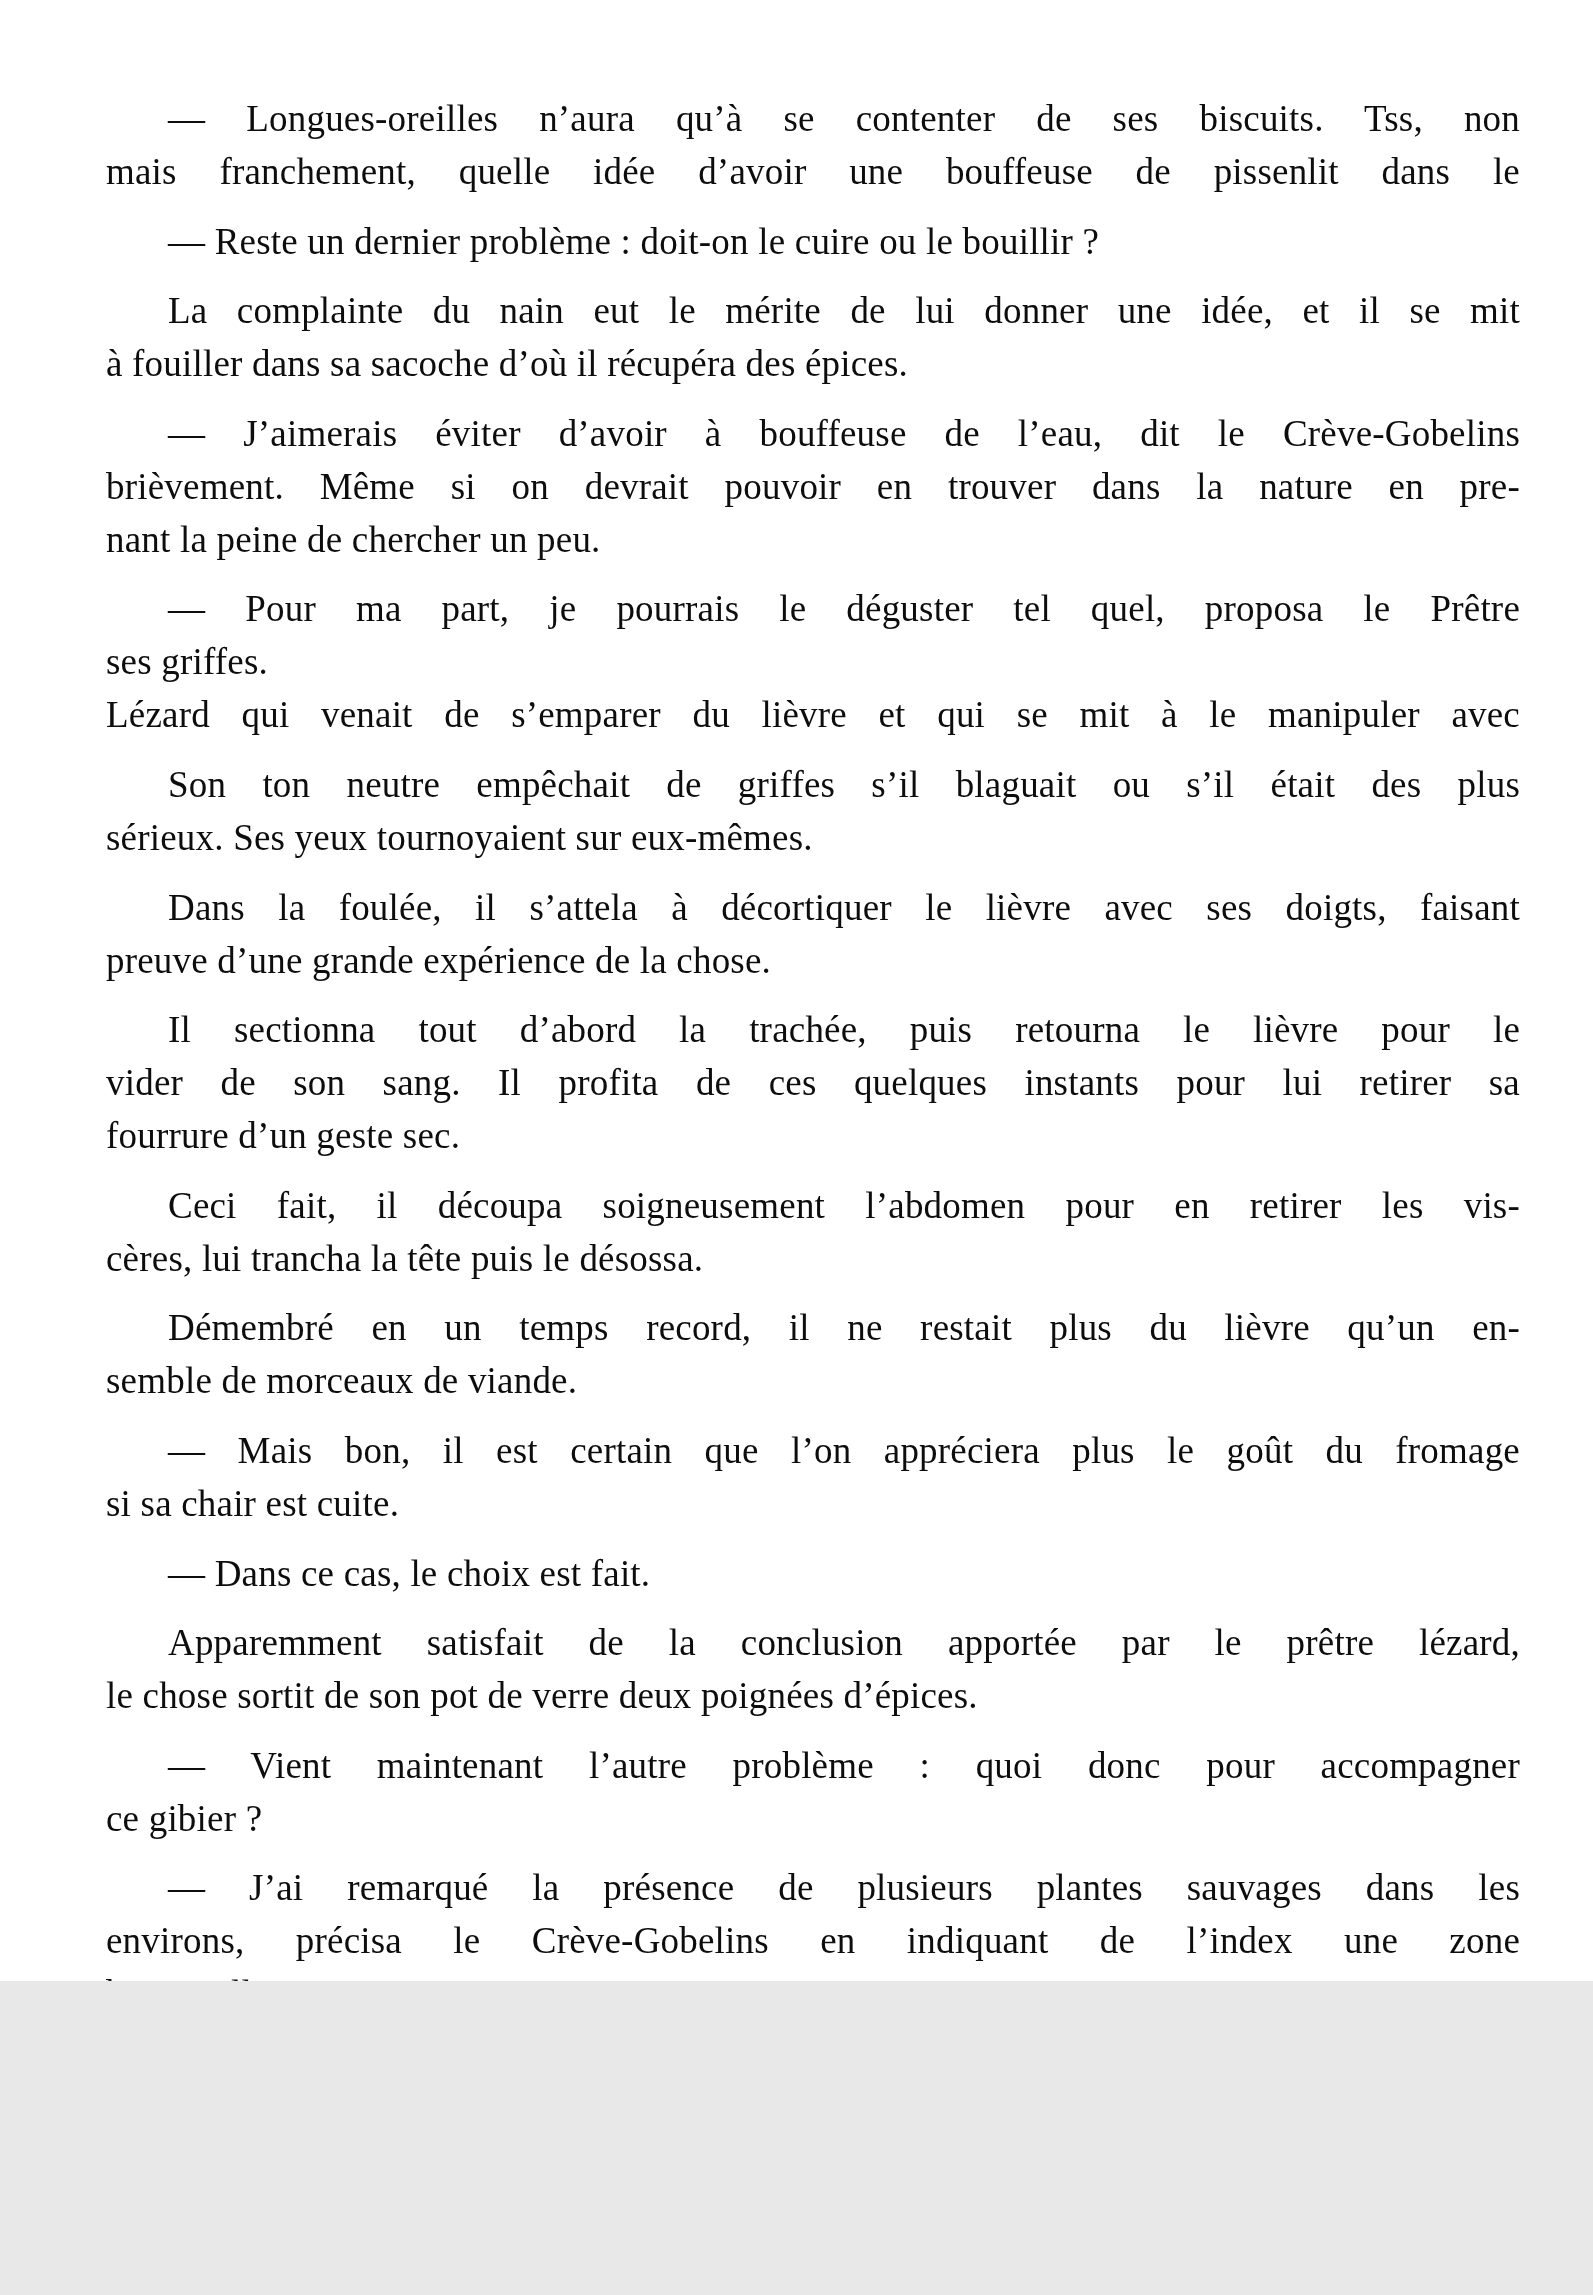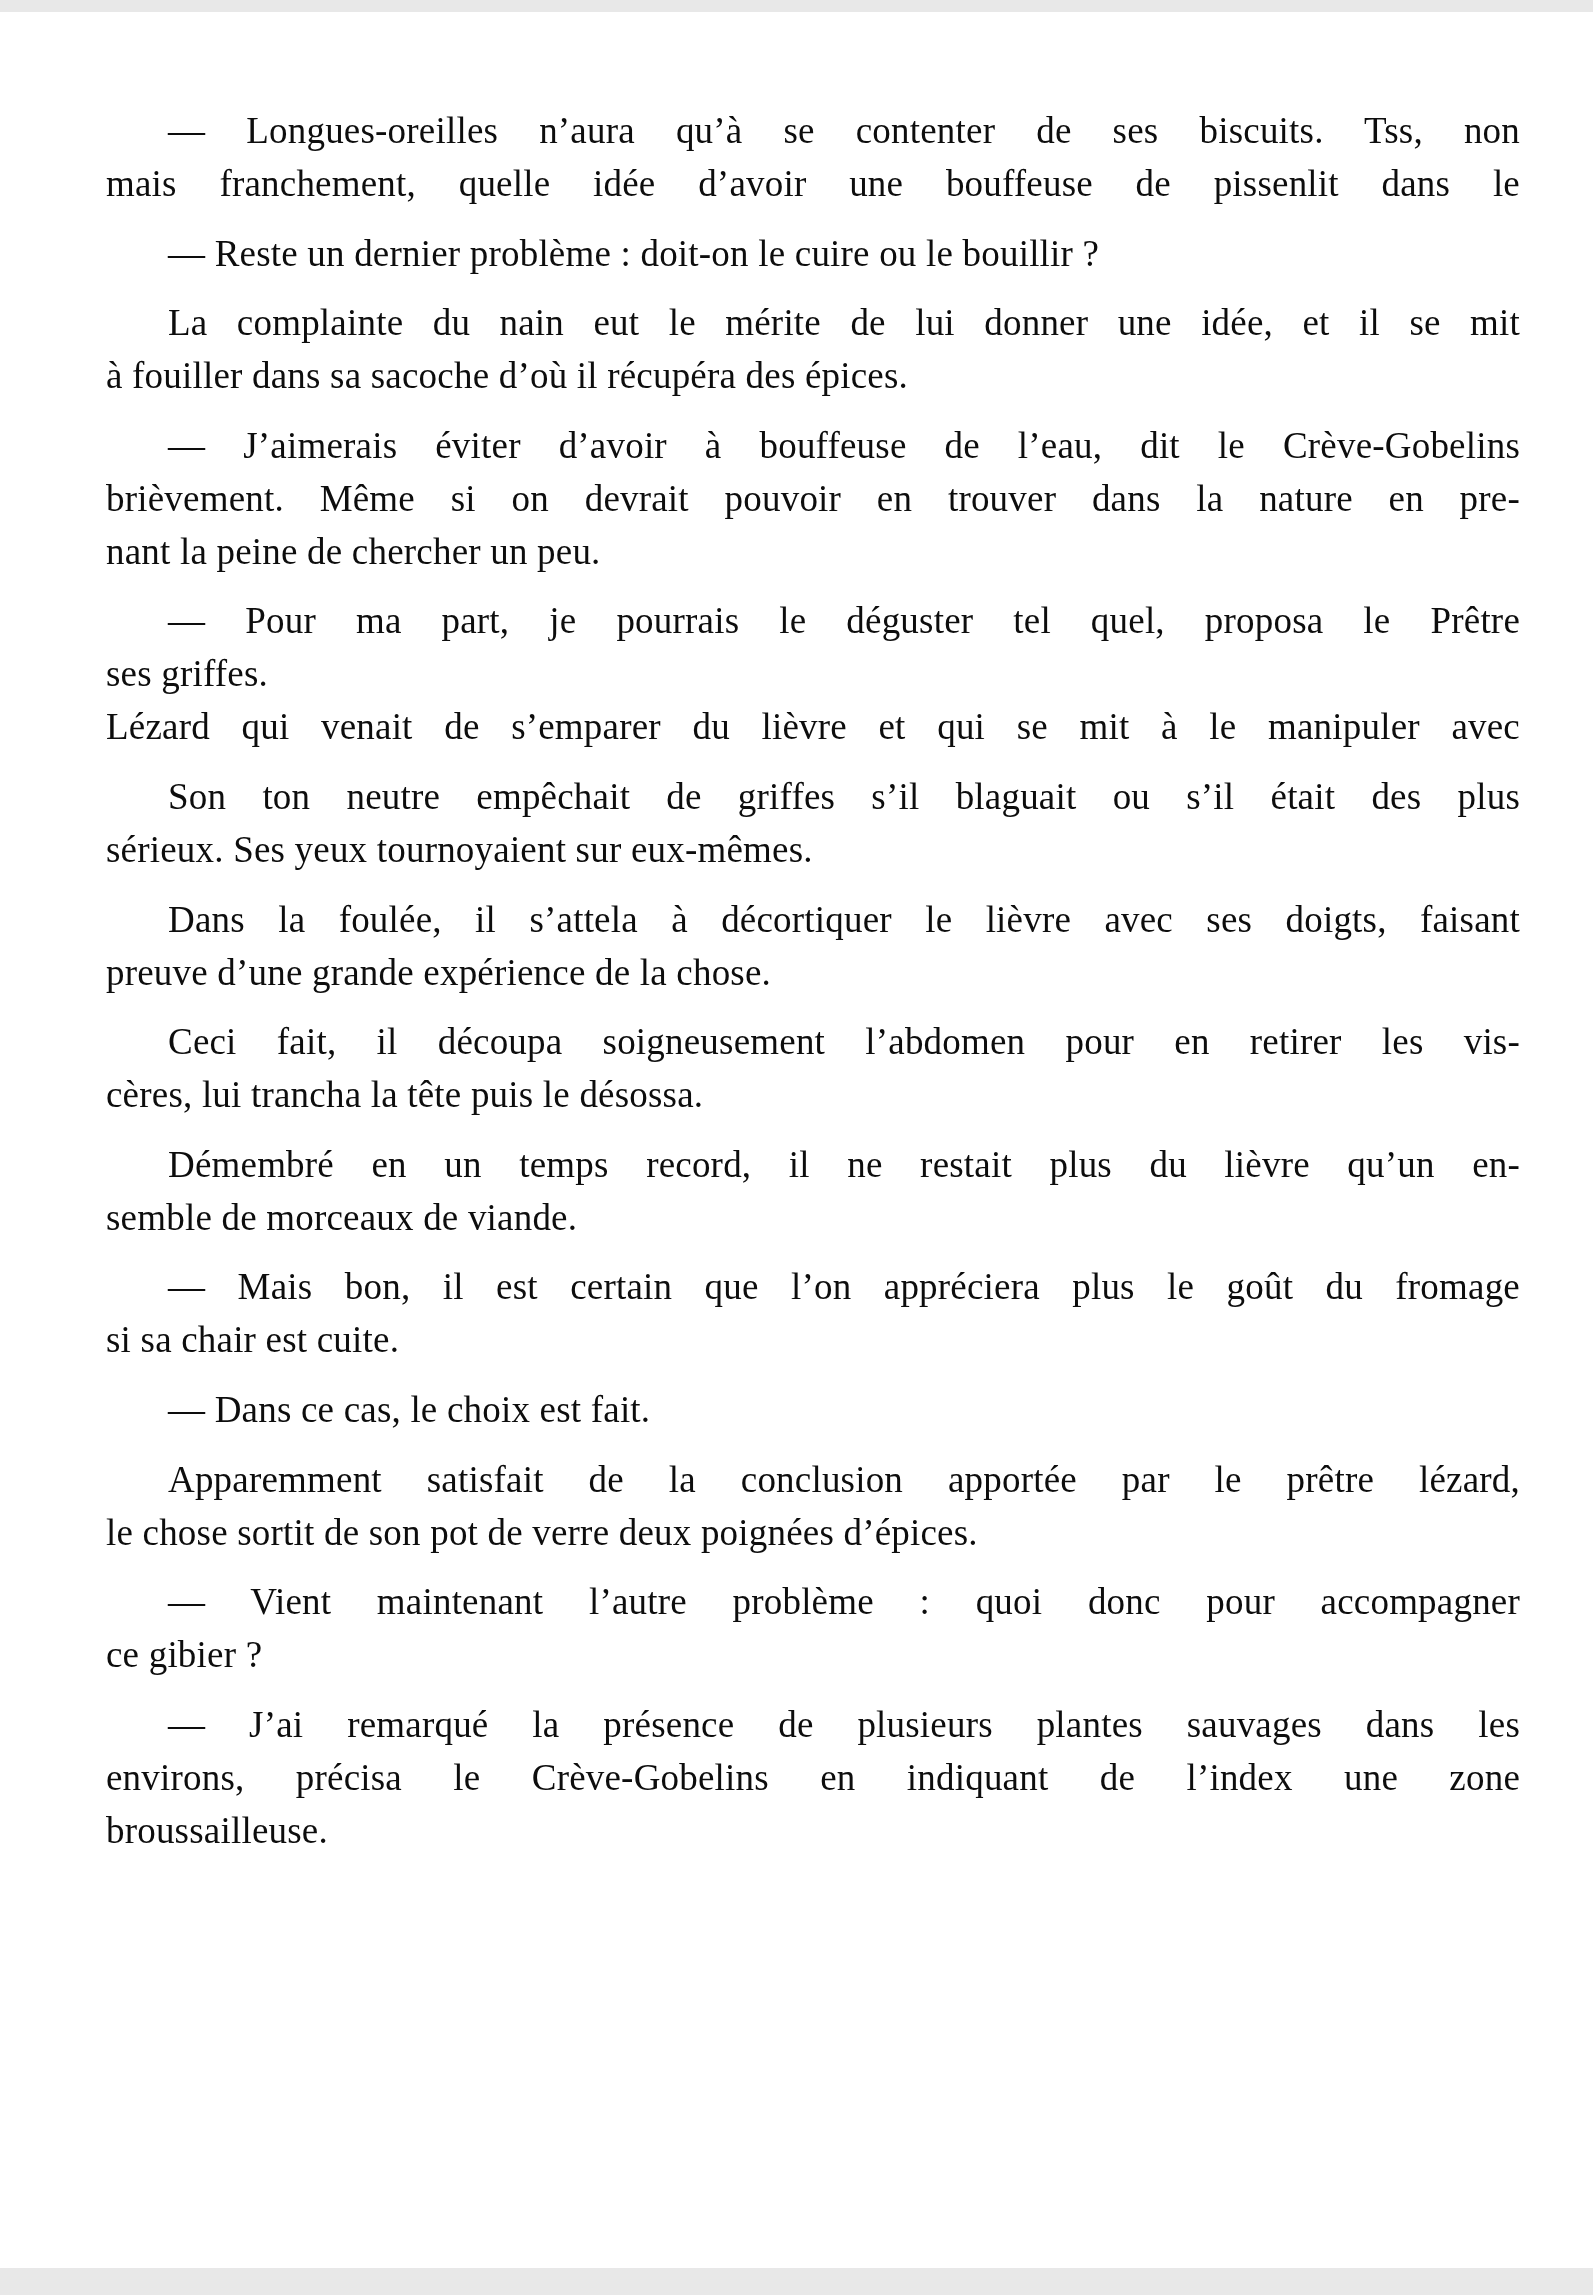--- a/index.html
+++ b/index.html
@@ -3,22 +3,22 @@
 <meta charset="utf-8">
 <style>
   html, body {
     margin: 0;
     padding: 0;
     background: #e8e8e8;
   }
   .page {
     position: relative;
     width: 1593px;
-    height: 2256px;
-    margin: 12px auto;
+    height: 1981px;
+    margin: 0 auto;
     background: #ffffff;
     overflow: hidden;
     font-family: "Liberation Serif", "DejaVu Serif", serif;
     -webkit-font-smoothing: antialiased;
   }
   .text-column {
     position: absolute;
     left: 106px;
     top: 92px;
     width: 1414px;
@@ -69,20 +69,25 @@
       </div>
       <div class="paragraph">
         <div class="line first">Son ton neutre empêchait de griffes s’il blaguait ou s’il était des plus</div>
         <div class="line last">sérieux. Ses yeux tournoyaient sur eux-mêmes.</div>
       </div>
       <div class="paragraph">
         <div class="line first">Dans la foulée, il s’attela à décortiquer le lièvre avec ses doigts, faisant</div>
         <div class="line last">preuve d’une grande expérience de la chose.</div>
       </div>
       <div class="paragraph">
+        <div class="line first">Il sectionna tout d’abord la trachée, puis retourna le lièvre pour le</div>
+        <div class="line">vider de son sang. Il profita de ces quelques instants pour lui retirer sa</div>
+        <div class="line last">fourrure d’un geste sec.</div>
+      </div>
+      <div class="paragraph">
         <div class="line first">Ceci fait, il découpa soigneusement l’abdomen pour en retirer les vis-</div>
         <div class="line last">cères, lui trancha la tête puis le désossa.</div>
       </div>
       <div class="paragraph">
         <div class="line first">Démembré en un temps record, il ne restait plus du lièvre qu’un en-</div>
         <div class="line last">semble de morceaux de viande.</div>
       </div>
       <div class="paragraph">
         <div class="line first">— Mais bon, il est certain que l’on appréciera plus le goût du fromage</div>
         <div class="line last">si sa chair est cuite.</div>

